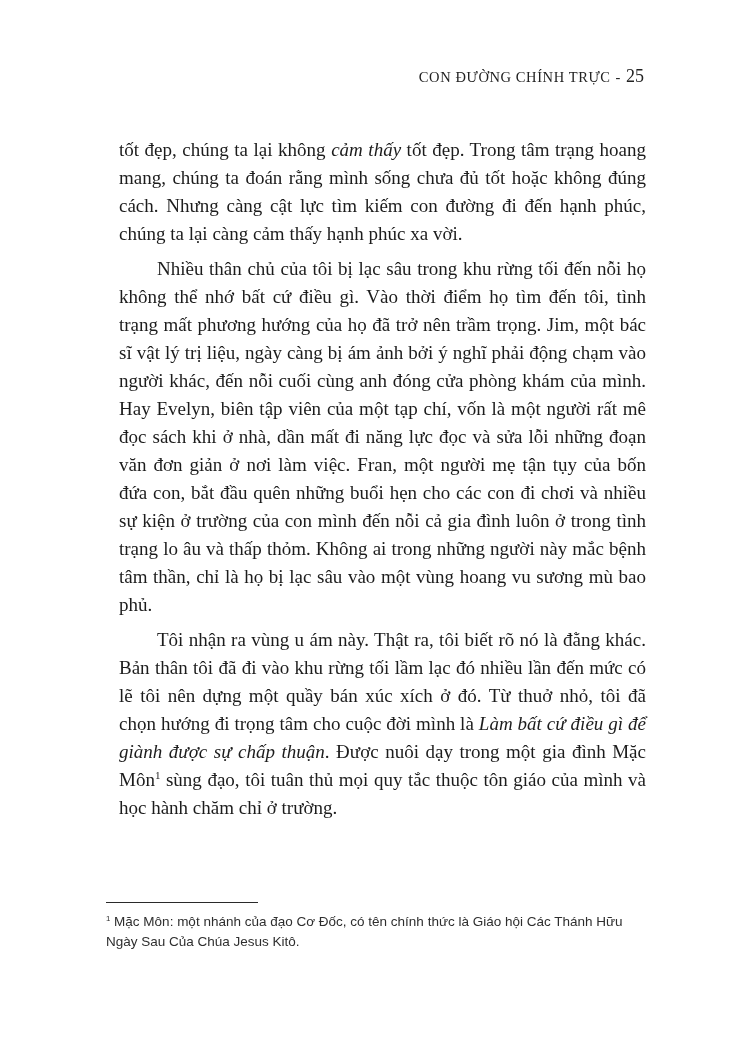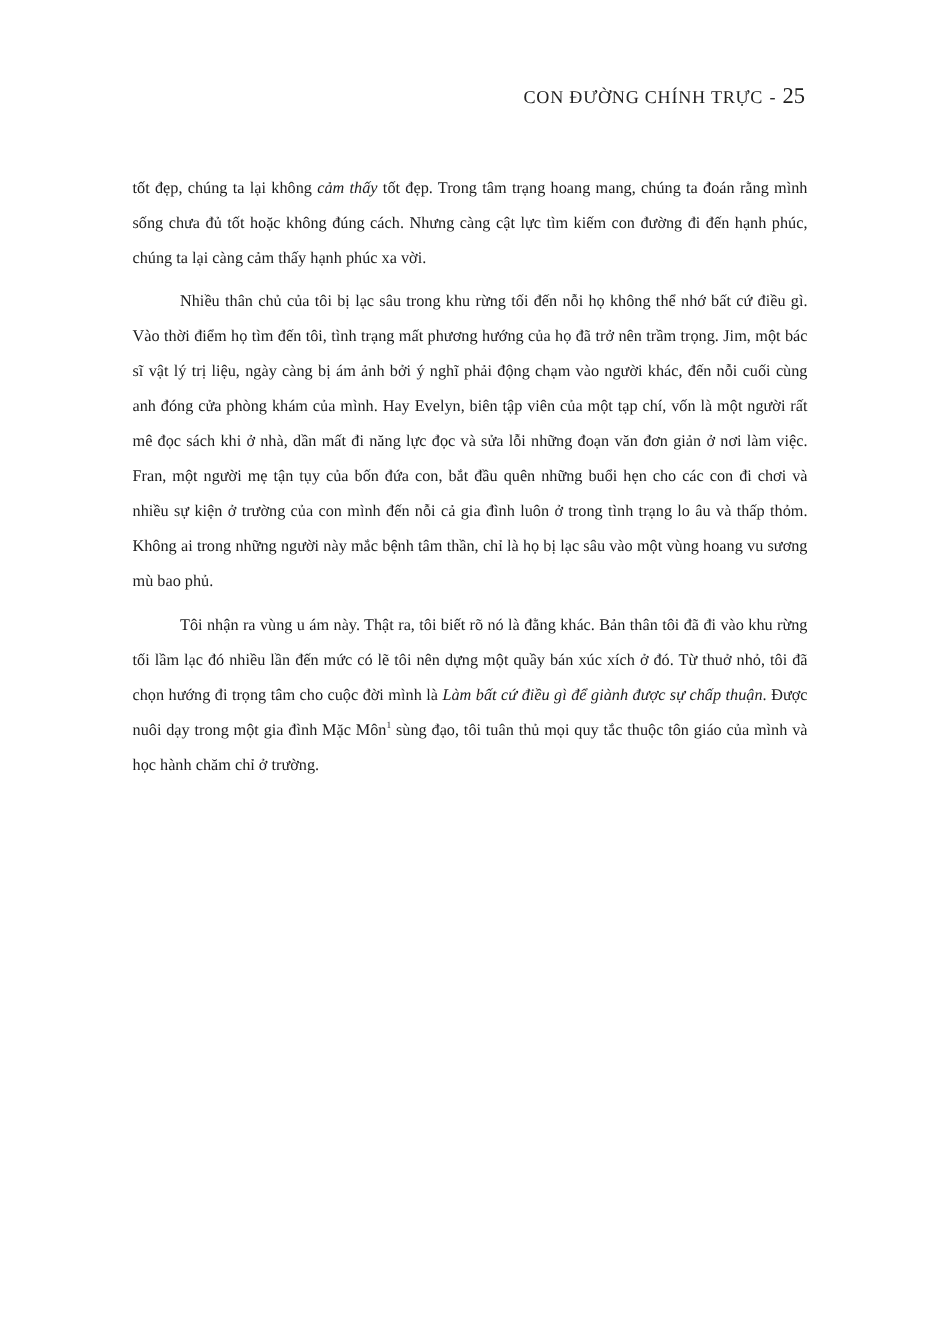--- a/index.html
+++ b/index.html
@@ -36,22 +36,22 @@
     margin: 0 5px;
   }
   .body-text {
     position: absolute;
     left: 106px;
     top: 136px;
     width: 540px;
     text-align: justify;
   }
   .para {
-    margin: 0 0 7px 0;
-    font-size: 13px;
+    margin: 0 0 7px 13px;
+    font-size: 19px;
     line-height: 28px;
   }
   .para.indent {
     text-indent: 38px;
   }
   .para em {
     font-style: italic;
   }
   sup {
     font-size: 0.58em;
@@ -87,14 +87,18 @@
   <div class="header">
     <span class="header-title">CON ĐƯỜNG CHÍNH TRỰC</span><span class="header-sep">-</span><span class="header-num">25</span>
   </div>
 
   <div class="body-text">
       <p class="para"><span>tốt đẹp, chúng ta lại không </span><em>cảm thấy</em><span> tốt đẹp. Trong tâm trạng hoang mang, chúng ta đoán rằng mình sống chưa đủ tốt hoặc không đúng cách. Nhưng càng cật lực tìm kiếm con đường đi đến hạnh phúc, chúng ta lại càng cảm thấy hạnh phúc xa vời.</span></p>
       <p class="para indent"><span>Nhiều thân chủ của tôi bị lạc sâu trong khu rừng tối đến nỗi họ không thể nhớ bất cứ điều gì. Vào thời điểm họ tìm đến tôi, tình trạng mất phương hướng của họ đã trở nên trầm trọng. Jim, một bác sĩ vật lý trị liệu, ngày càng bị ám ảnh bởi ý nghĩ phải động chạm vào người khác, đến nỗi cuối cùng anh đóng cửa phòng khám của mình. Hay Evelyn, biên tập viên của một tạp chí, vốn là một người rất mê đọc sách khi ở nhà, dần mất đi năng lực đọc và sửa lỗi những đoạn văn đơn giản ở nơi làm việc. Fran, một người mẹ tận tụy của bốn đứa con, bắt đầu quên những buổi hẹn cho các con đi chơi và nhiều sự kiện ở trường của con mình đến nỗi cả gia đình luôn ở trong tình trạng lo âu và thấp thỏm. Không ai trong những người này mắc bệnh tâm thần, chỉ là họ bị lạc sâu vào một vùng hoang vu sương mù bao phủ.</span></p>
       <p class="para indent"><span>Tôi nhận ra vùng u ám này. Thật ra, tôi biết rõ nó là đằng khác. Bản thân tôi đã đi vào khu rừng tối lầm lạc đó nhiều lần đến mức có lẽ tôi nên dựng một quầy bán xúc xích ở đó. Từ thuở nhỏ, tôi đã chọn hướng đi trọng tâm cho cuộc đời mình là </span><em>Làm bất cứ điều gì để giành được sự chấp thuận</em><span>. Được nuôi dạy trong một gia đình Mặc Môn</span><sup>1</sup><span> sùng đạo, tôi tuân thủ mọi quy tắc thuộc tôn giáo của mình và học hành chăm chỉ ở trường.</span></p>
     </div>
 
+  <div class="footnote">
+    <div class="footnote-rule"></div>
+    <p class="footnote-text"><sup>1</sup><span> Mặc Môn: một nhánh của đạo Cơ Đốc, có tên chính thức là Giáo hội Các Thánh Hữu Ngày Sau Của Chúa Jesus Kitô.</span></p>
+  </div>
 
 </div>
 
 </body></html>

